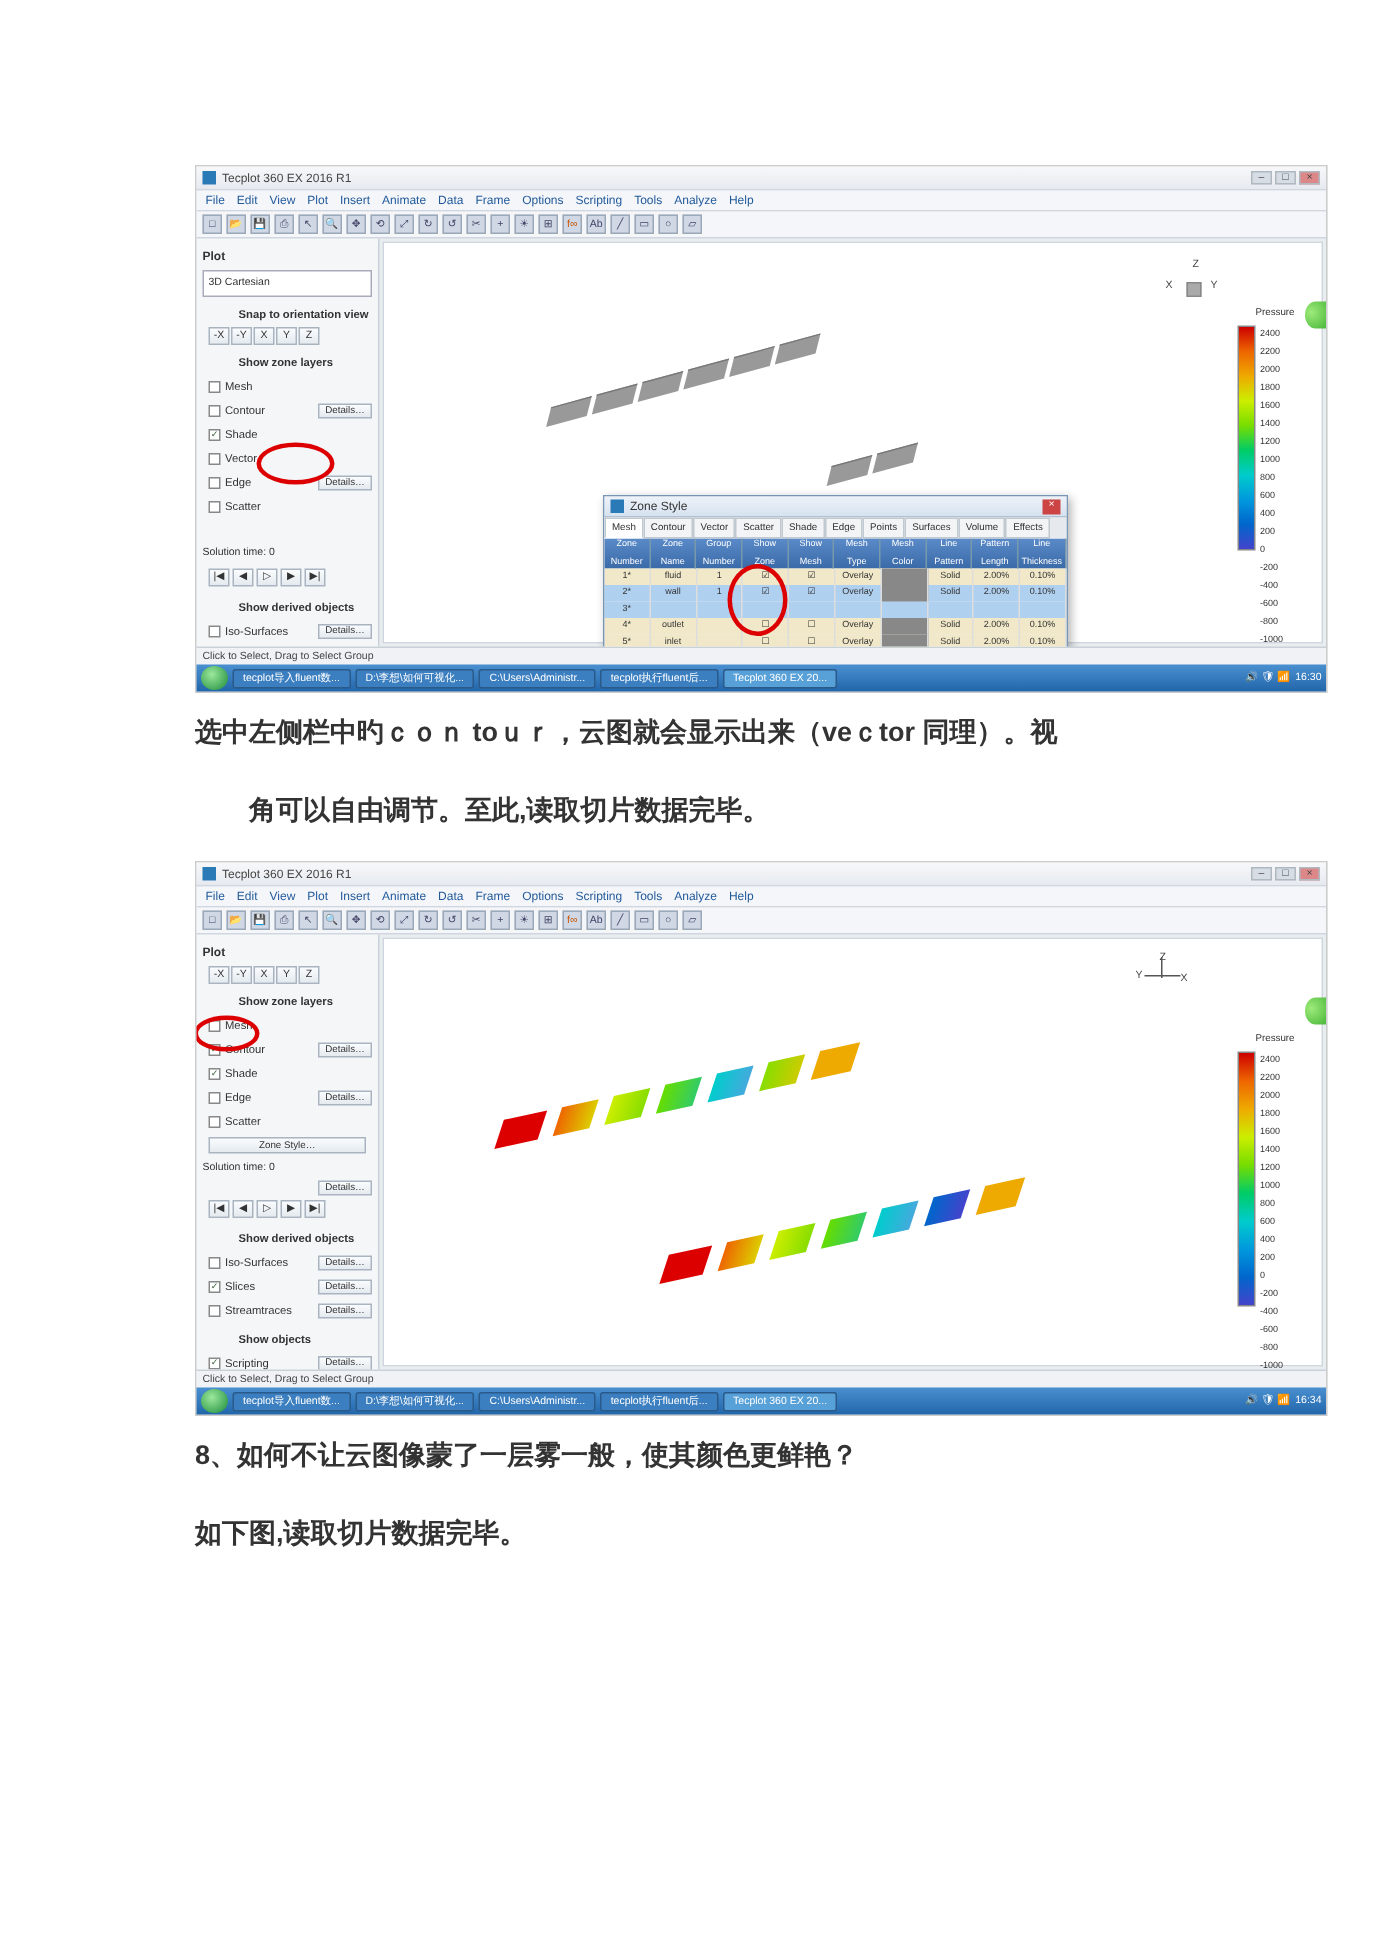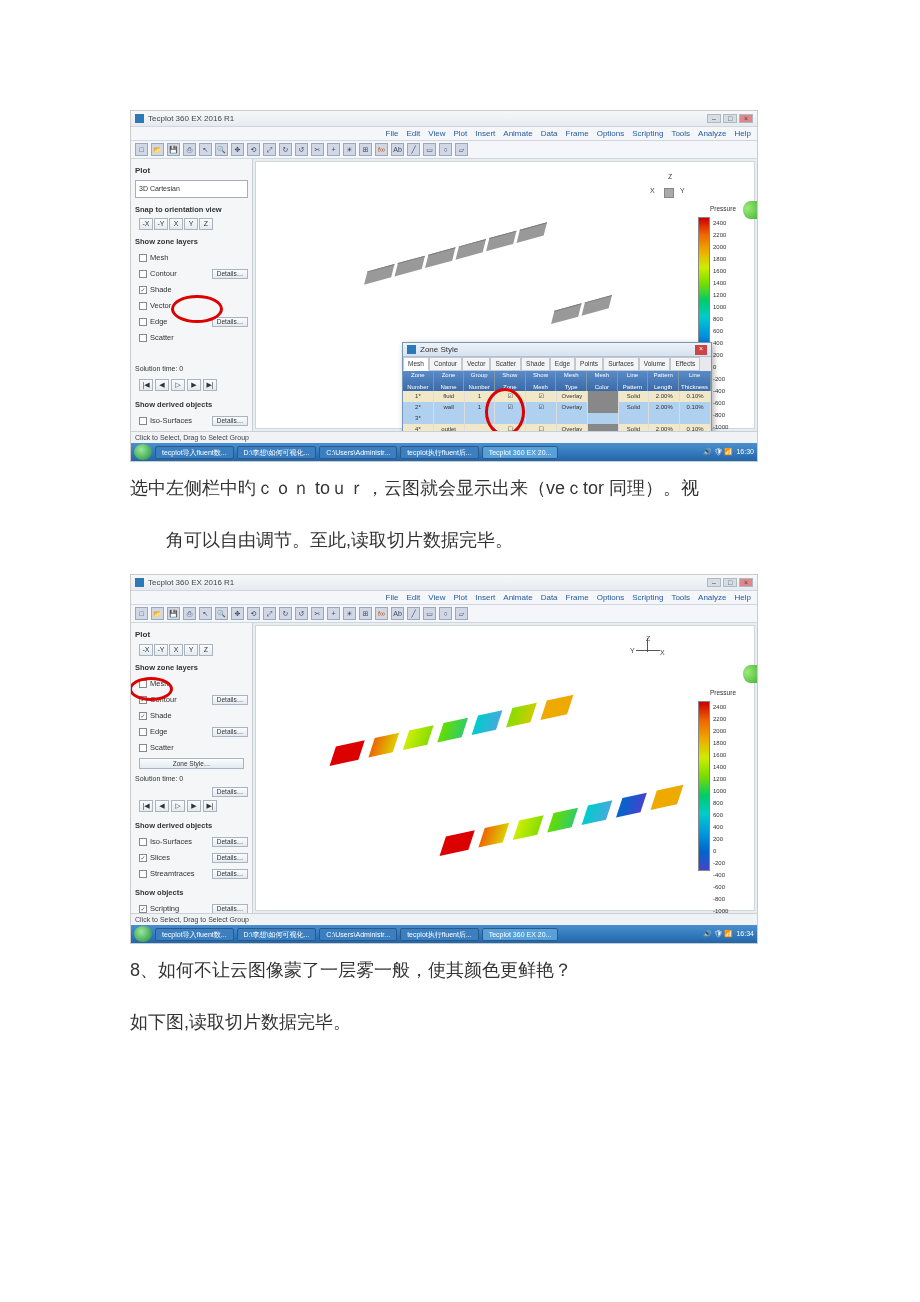--- a/index.html
+++ b/index.html
@@ -6,21 +6,21 @@
     body {
       background: #fff;
       font-family: "Microsoft YaHei", Arial, sans-serif;
       width: 920px;
       padding: 110px 130px 40px 130px;
       font-size: 18px;
       line-height: 2;
       color: #333;
     }
     .screenshot {
-      width: 628px;
+      width: 755px;
       height: 352px;
       background: #e8edf0;
       margin-bottom: 8px;
       border: 1px solid #ccc;
       position: relative;
       display: flex;
       flex-direction: column;
     }
     .titlebar {
       height: 16px;
@@ -39,21 +39,20 @@
     .menubar {
       height: 14px;
       display: flex;
       align-items: center;
       gap: 8px;
       padding: 0 6px;
       font-size: 8px;
       color: #225a9a;
       background: #f4f6fa;
       border-bottom: 1px solid #d0d6de;
-      justify-content: flex-end;
     }
     .toolbar {
       height: 18px;
       display: flex;
       align-items: center;
       gap: 3px;
       padding: 0 4px;
       background: #f4f6fa;
       border-bottom: 1px solid #d0d6de;
     }
@@ -65,21 +64,21 @@
       border-right: 1px solid #c8d0d8;
       font-size: 7.5px;
       color: #333;
       padding: 2px 4px;
       display: flex;
       flex-direction: column;
       gap: 1px;
       position: relative;
     }
     .panel-title { font-weight: bold; font-size: 8px; margin-top: 2px; }
-    .sec-head { font-size: 7.5px; font-weight: bold; margin-top: 3px; }
+    .sec-head { font-size: 7.5px; font-weight: bold; margin-top: 3px; margin-left: 24px; }
     .cb-row { display: flex; align-items: center; gap: 3px; margin-left: 4px; }
     .cb { width: 8px; height: 8px; border: 1px solid #888; background: #fff; font-size: 6px; text-align: center; line-height: 6px; }
     .cb.checked::after { content: "✓"; color: #2a5a2a; }
     .btn-sm { width: 36px; height: 10px; background: linear-gradient(#fafcfe,#e4eaef); border: 1px solid #aab4c0; font-size: 6.5px; text-align: center; line-height: 8px; margin-left: auto; }
     .btn-wide { height: 11px; background: linear-gradient(#fafcfe,#e4eaef); border: 1px solid #aab4c0; font-size: 6.5px; text-align: center; line-height: 9px; margin: 2px 4px; }
     .play-row { display: flex; gap: 2px; margin: 2px 4px; }
     .play-btn { width: 14px; height: 12px; background: linear-gradient(#fafcfe,#e4eaef); border: 1px solid #aab4c0; font-size: 7px; text-align: center; line-height: 10px; }
     .statusbar { height: 12px; background: #f0f2f6; border-top: 1px solid #c8d0d8; font-size: 7px; color: #444; padding: 0 4px; line-height: 12px; }
     .taskbar { height: 18px; background: linear-gradient(#4a90d0,#2266aa); display: flex; align-items: center; gap: 3px; padding: 0 3px; }
     .start-orb { width: 18px; height: 16px; border-radius: 50%; background: radial-gradient(circle at 40% 35%, #9be89b, #1a8a3a); }
@@ -89,21 +88,21 @@
     .viewport { flex: 1; background: #fff; border: 1px solid #d0d6de; margin: 2px; position: relative; }
     .legend { position: absolute; right: 6px; top: 40px; width: 50px; font-size: 6.5px; }
     .legend-title { text-align: center; margin-bottom: 2px; }
     .legend-body { display: flex; }
     .legend-bar { width: 12px; height: 150px; background: linear-gradient(to bottom, #c00, #e60, #ea0, #ce0, #7d0, #0c6, #0cc, #09d, #06c, #44c); border: 1px solid #888; }
     .legend-labels { display: flex; flex-direction: column; justify-content: space-between; height: 150px; margin-left: 3px; font-size: 6px; color: #333; }
     .axis-gizmo { position: absolute; top: 8px; right: 64px; width: 40px; height: 40px; font-size: 7px; color: #444; }
     .red-circle { position: absolute; border: 3px solid #d00; border-radius: 50%; background: transparent; }
     .dialog {
       position: absolute;
-      left: 146px; top: 180px;
+      left: 146px; top: 168px;
       width: 310px; height: 138px;
       background: #f0f2f4;
       border: 1px solid #7896b6;
       box-shadow: 2px 2px 6px rgba(0,0,0,0.3);
       display: flex; flex-direction: column;
     }
     .dlg-title { height: 14px; background: linear-gradient(#eef2f8,#d6e2f0); font-size: 8px; padding: 0 4px; line-height: 14px; border-bottom: 1px solid #b0c0d0; display:flex; align-items:center;}
     .dlg-close { margin-left:auto; width:12px; height:10px; background:#c44; color:#fff; text-align:center; font-size:7px; line-height:8px; }
     .dlg-tabs { height: 14px; display: flex; background: #e6eaee; font-size: 6.5px; }
     .dlg-tab { padding: 0 4px; border: 1px solid #c0c8d0; background:#f2f4f6; line-height:12px; }
@@ -111,21 +110,21 @@
     .dlg-table { flex:1; overflow: hidden; }
     .dlg-hdr { display: flex; background: linear-gradient(#5a8ac8,#3a6aa8); color: #fff; font-size: 6px; height: 20px; }
     .dlg-hdr > div { flex:1; padding: 1px 2px; border-right: 1px solid #79a; text-align: center; display:flex; align-items:center; justify-content:center; }
     .dlg-rows .dr { display: flex; height: 11px; font-size: 6px; background: #f0e8c8; }
     .dlg-rows .dr.sel { background: #b0d0f0; }
     .dlg-rows .dr > div { flex:1; padding: 0 2px; border-right: 1px solid #ddd; text-align: center; line-height: 11px; }
     .shape-gray { position: absolute; transform: skewX(-30deg) rotate(-18deg); }
     .shape-gray .seg { width: 24px; height: 14px; background: #999; display: inline-block; margin-right: 3px; border-top: 1px solid #777; }
     .shape-color { position: absolute; transform: skewX(-30deg) rotate(-14deg); height: 20px; }
     .shape-color .seg { height: 20px; display:inline-block; margin-right:4px; }
-    .text-block { margin: 6px 0 16px 0; }
+    .text-block { margin: 6px 0 16px 0; font-weight: bold; }
     .indent { text-indent: 2em; }
     .green-blob { position: absolute; right: 0; top: 90px; width: 14px; height: 18px; background: radial-gradient(circle at 30% 40%, #9eea7a, #4ab83a); border-radius: 50% 0 0 50%; }
   </style>
 </head>
 <body>
 
 <div class="screenshot">
   <div class="titlebar">
     <div class="icon"></div>
     <span>Tecplot 360 EX 2016 R1</span>

